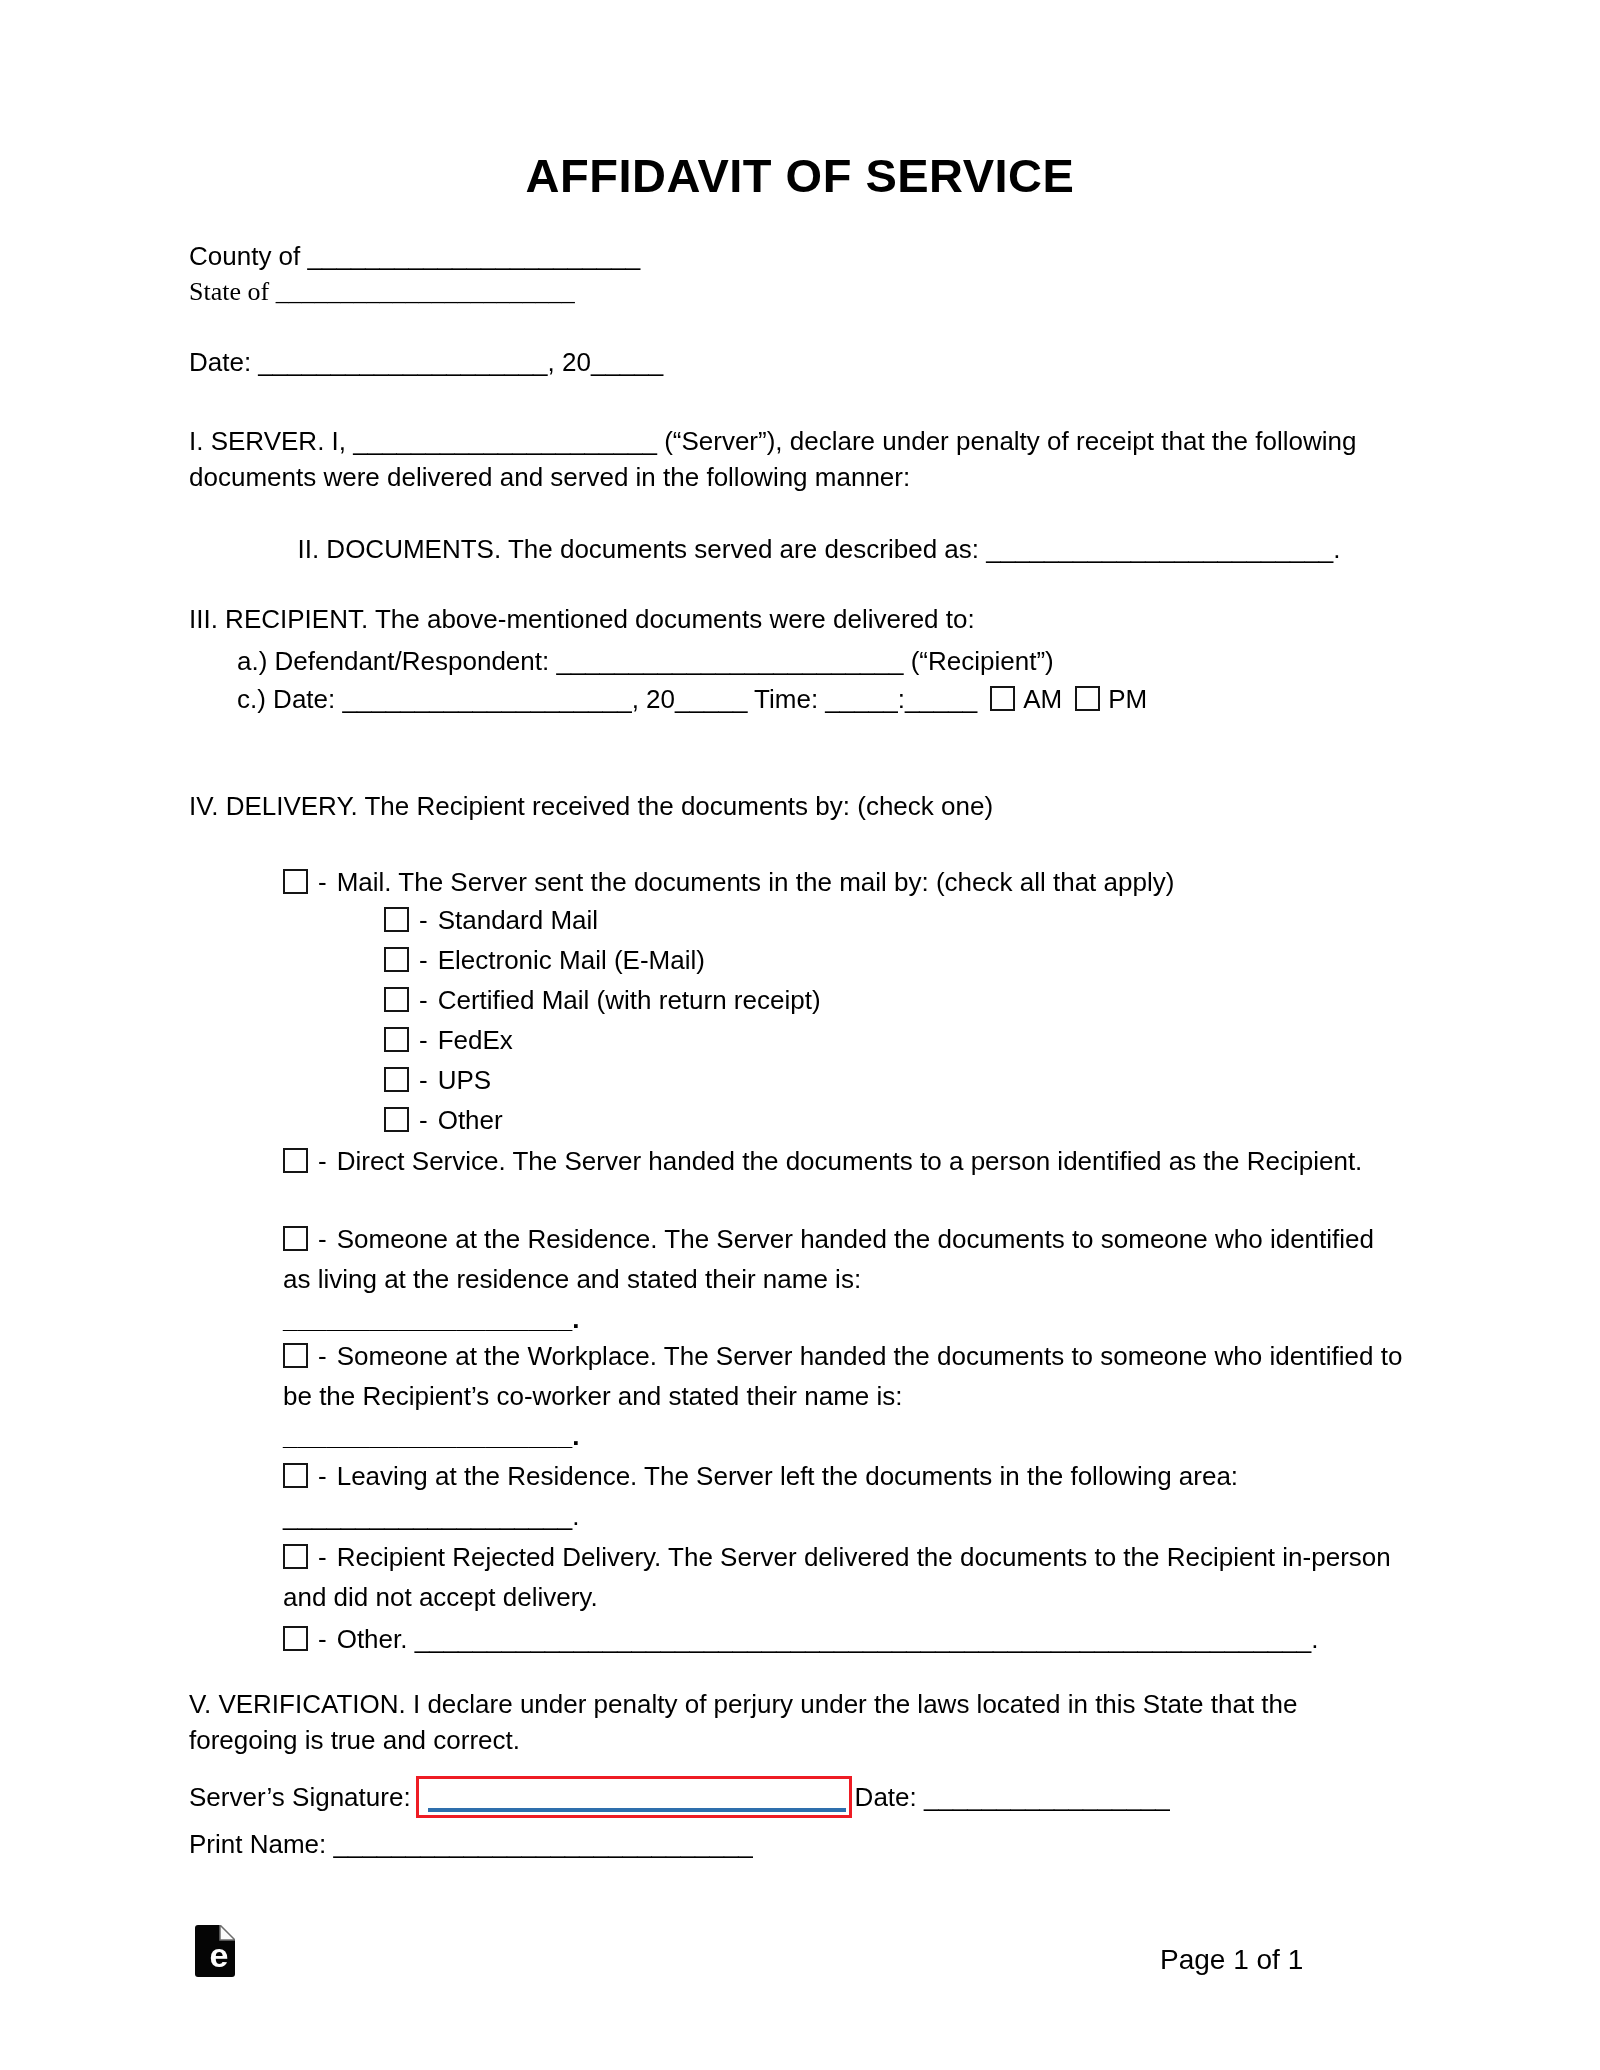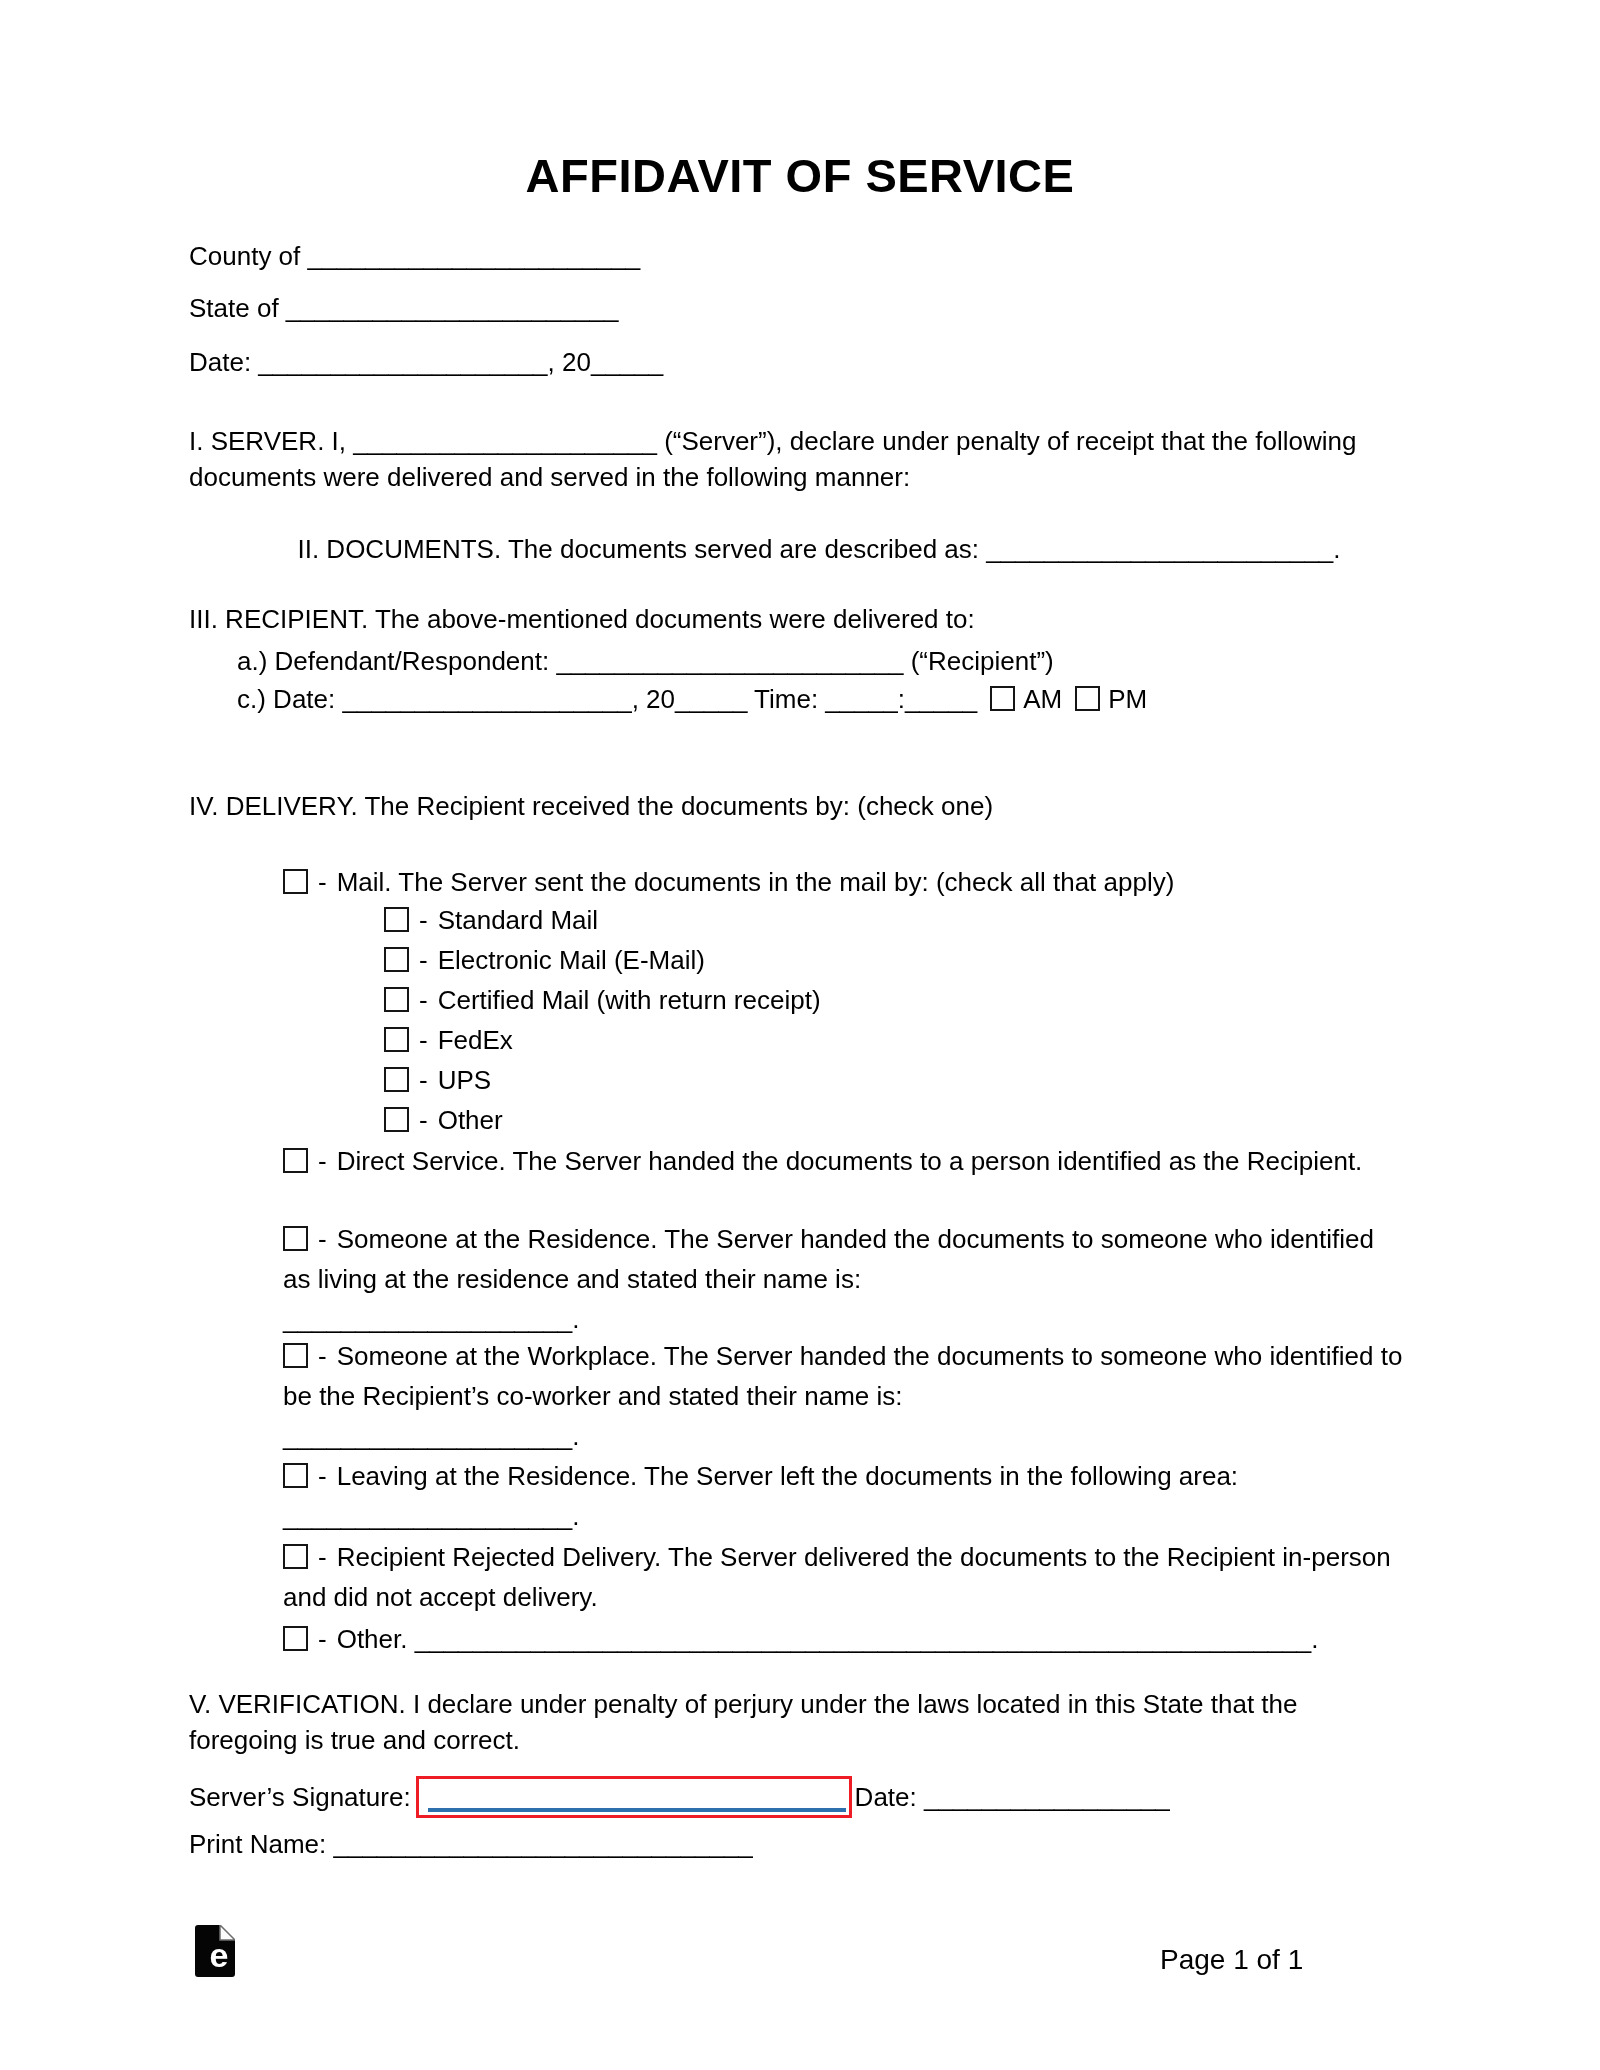--- a/index.html
+++ b/index.html
@@ -21,21 +21,21 @@
   .cb{
     display:inline-block;
     width:21px;height:21px;
     border:2px solid #151515;
     background:#ffffff;
     vertical-align:-3px;
   }
   .cb.mr{margin-right:10px;}
   .dash{margin-right:10px;}
   .ampm-cb{margin-left:13px;margin-right:8px;}
-  .blankline{display:block;}
+  .blankline{display:block;font-weight:bold;}
   .sigrow{display:flex;align-items:center;font-size:26px;line-height:40px;}
   .sigbox{
     display:inline-block;
     position:relative;
     width:430px;height:36px;
     border:3px solid #ee1c24;
     background:#ffffff;
     margin-left:5px;margin-right:3px;
   }
   .sigbox::after{
@@ -47,21 +47,21 @@
   .footer-page{font-size:28px;line-height:28px;}
 </style>
 </head>
 <body>
 
 <div class="page">
 
   <div class="abs title" style="left:0;top:148px;width:1600px;text-align:center;">AFFIDAVIT OF SERVICE</div>
 
   <div class="abs t" style="left:189px;top:238px;">County of _______________________</div>
-  <div class="abs t" style="left:189px;top:290px;">State of _______________________</div>
+  <div class="abs t" style="left:189px;top:274px;font-family:Liberation Serif, serif;">State of _______________________</div>
 
   <div class="abs t" style="left:189px;top:344px;">Date: ____________________, 20_____</div>
 
   <div class="abs t" style="left:189px;top:423px;width:1223px;">
     <b>I. SERVER</b><span>. I, _____________________ (“Server”), declare under penalty of receipt that the following documents were delivered and served in the following manner:</span>
   </div>
 
   <div class="abs t" style="left:189px;top:531px;width:1260px;text-align:center;">
     <b>II. DOCUMENTS</b><span>. The documents served are described as: ________________________.</span>
   </div>

